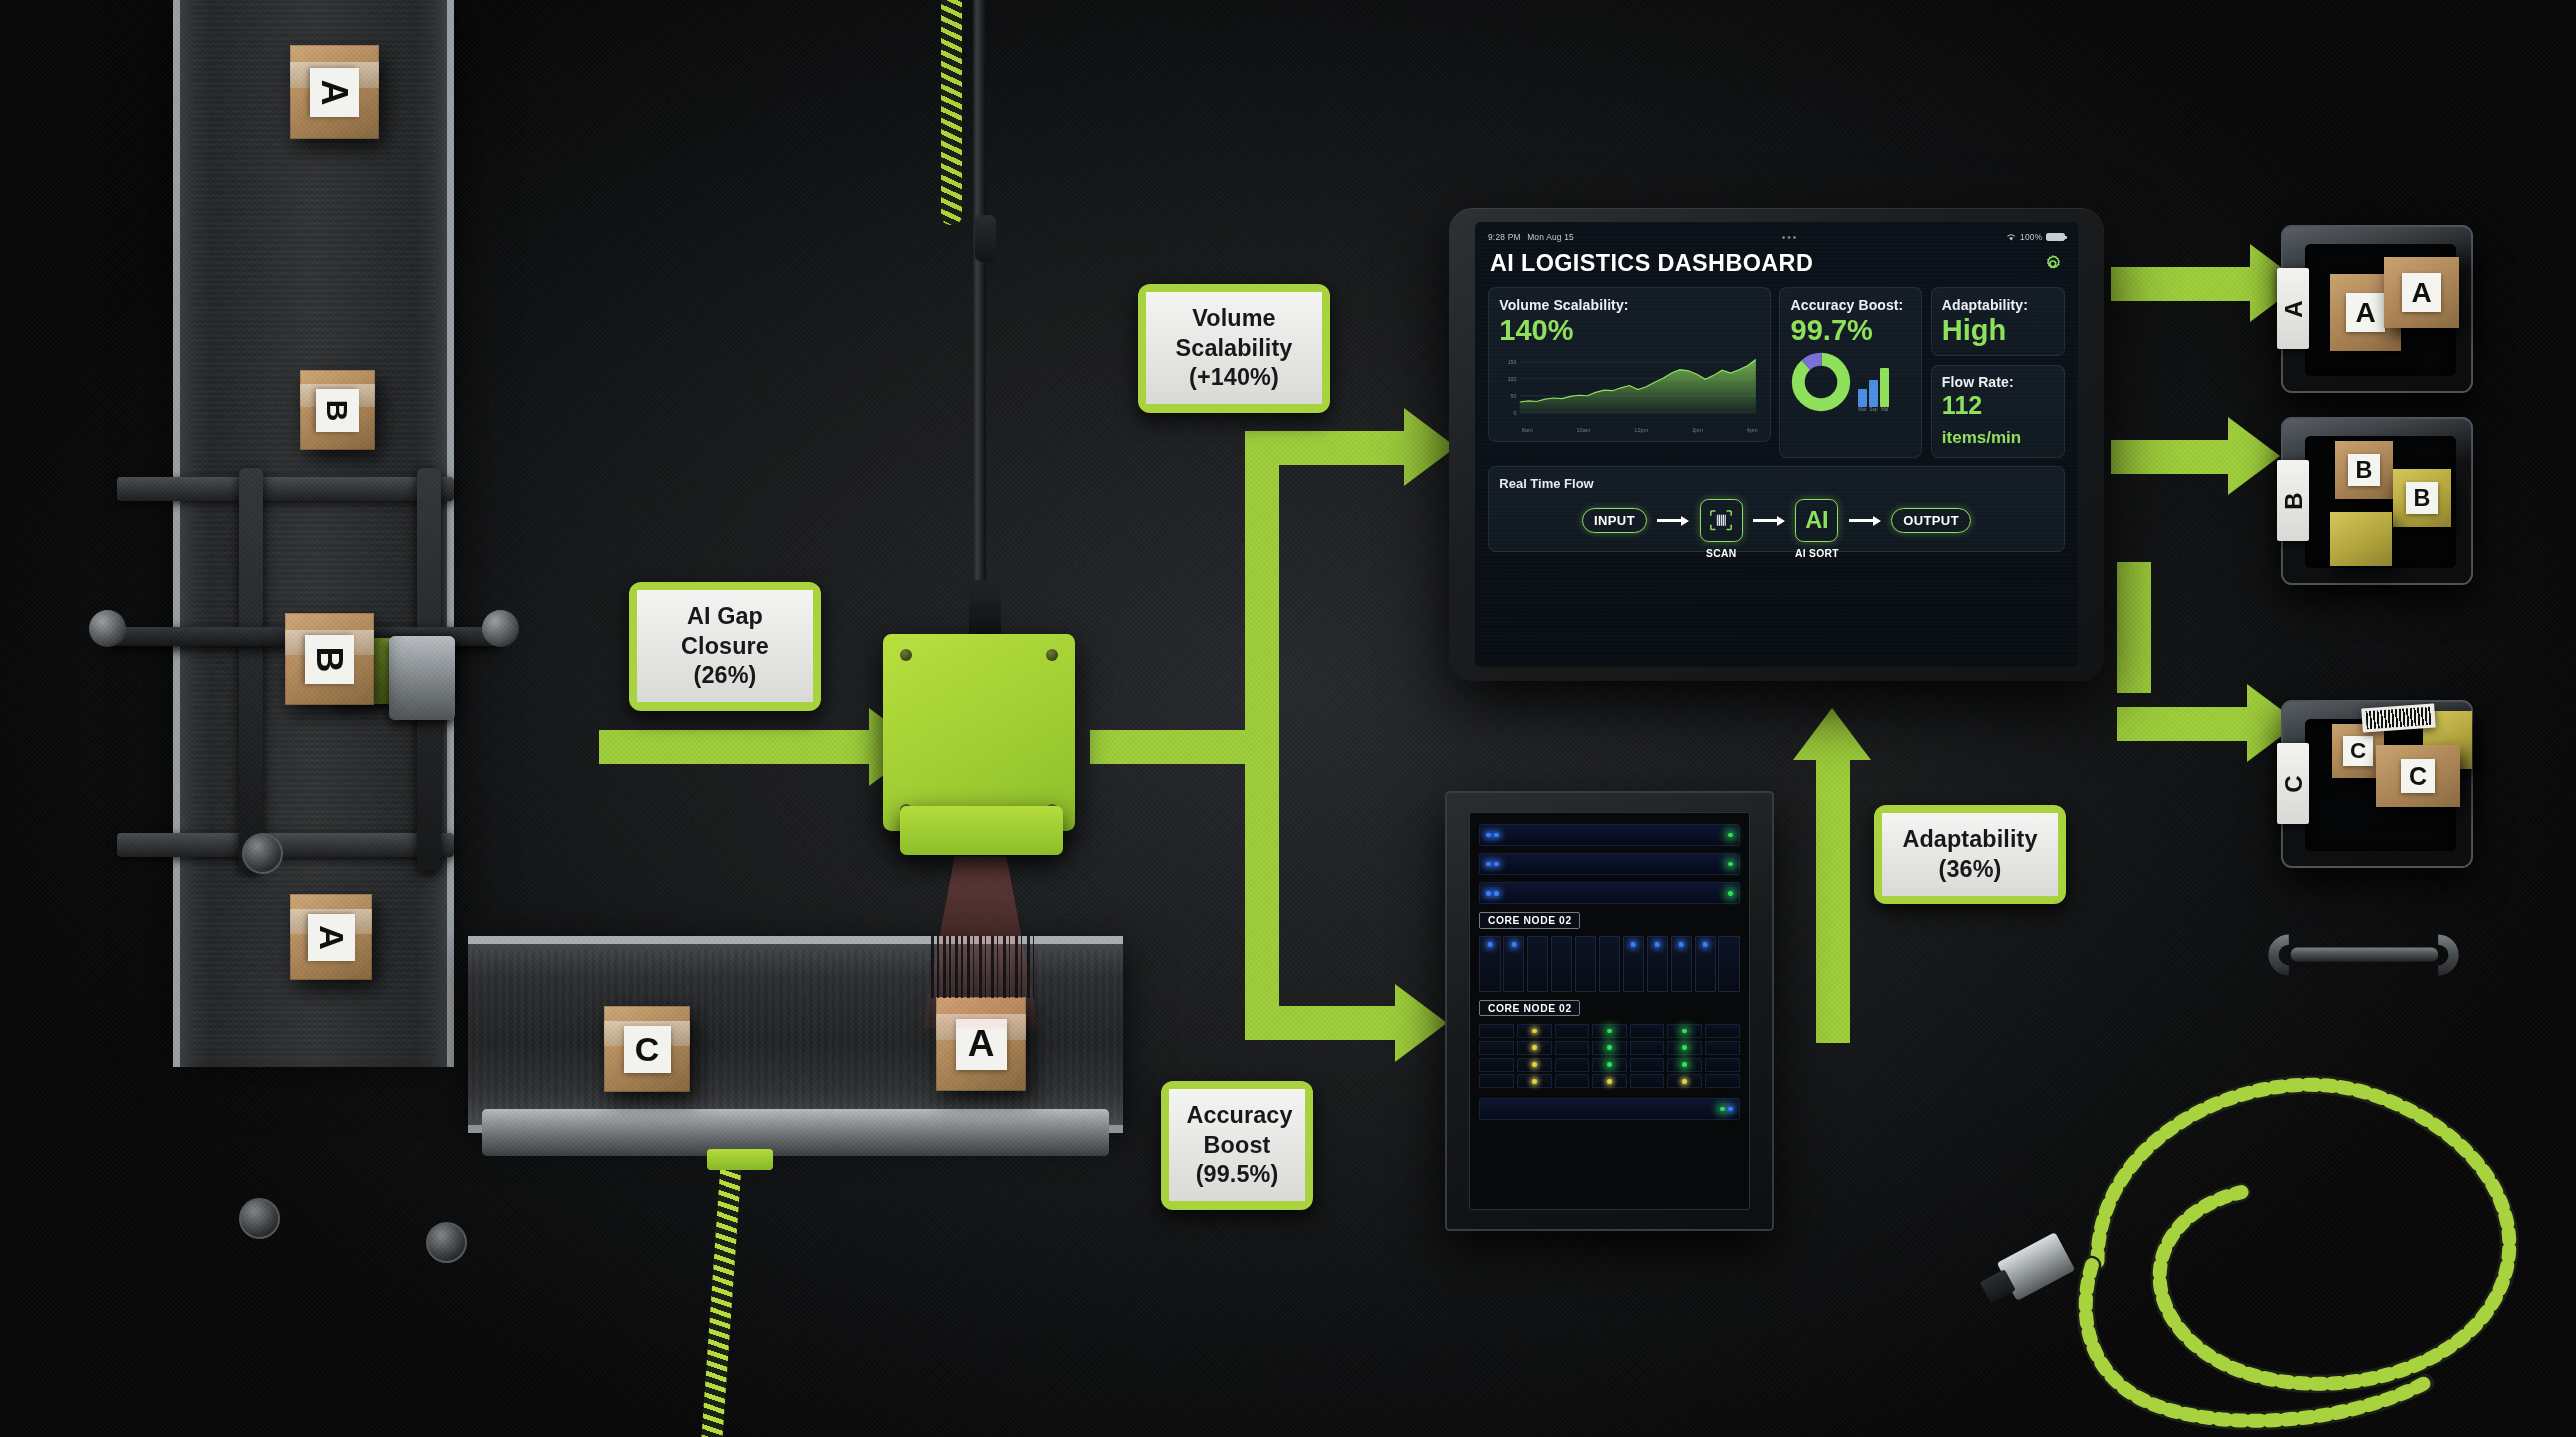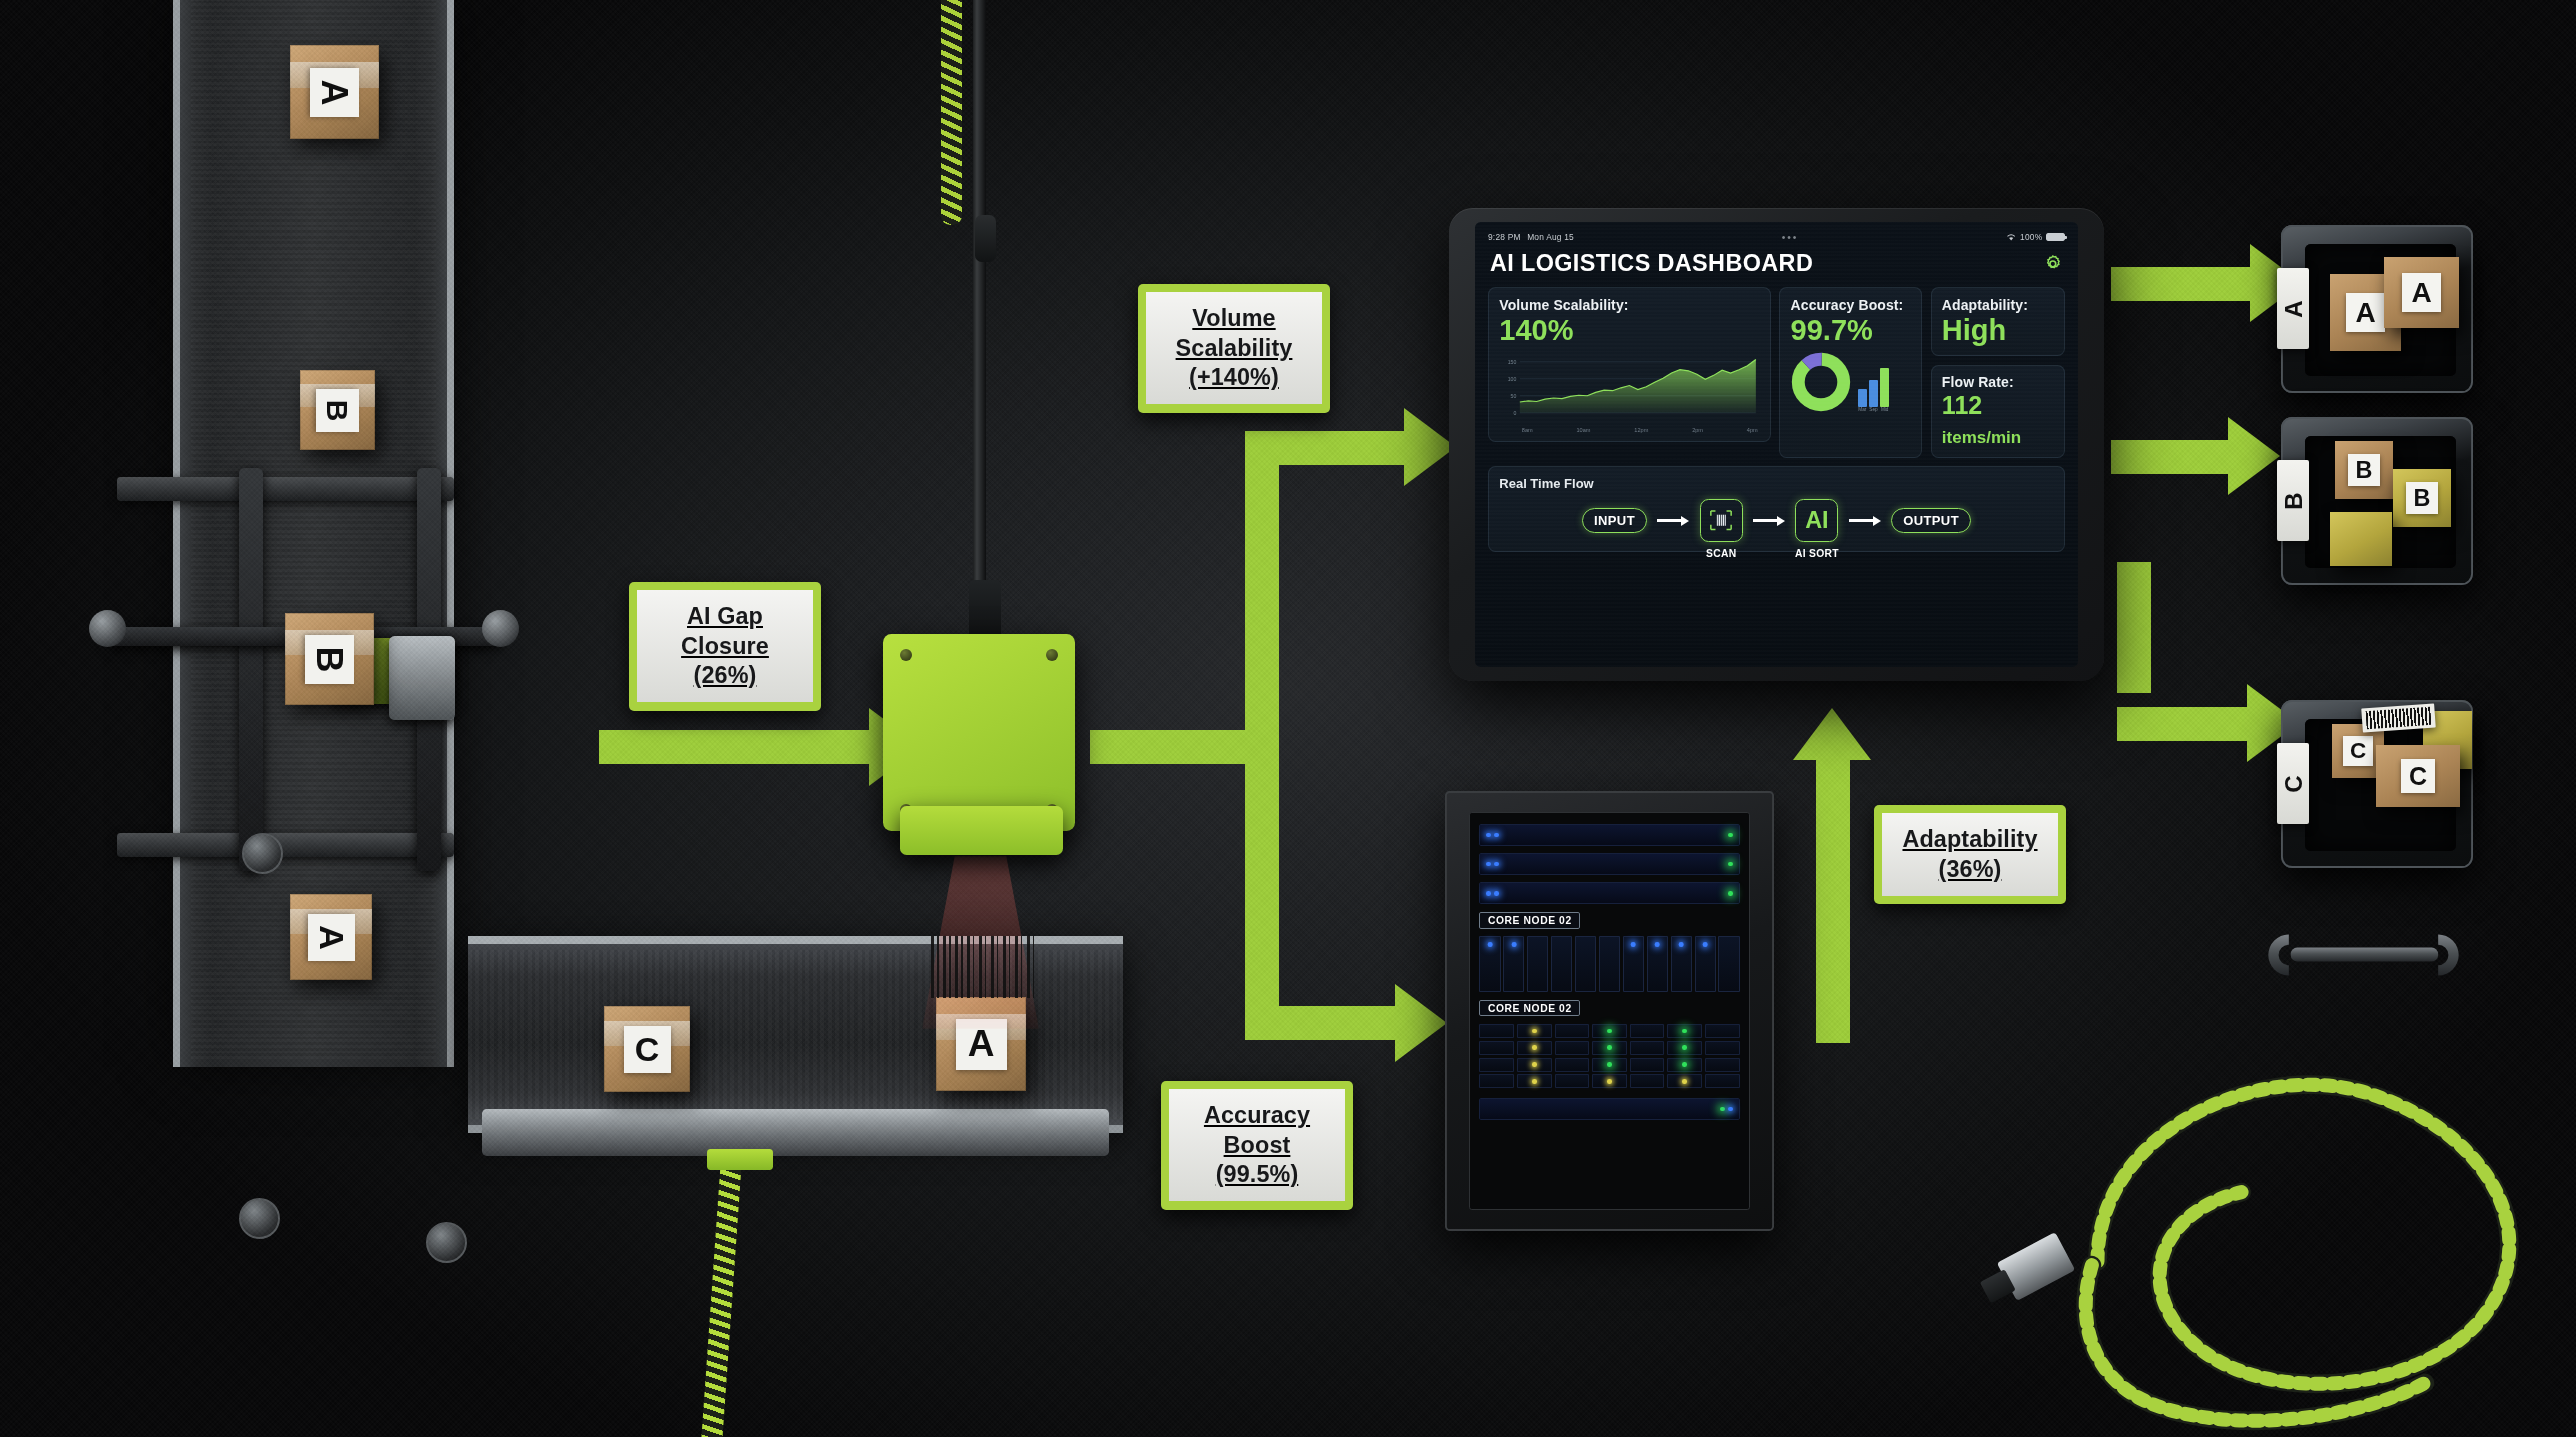--- a/index.html
+++ b/index.html
@@ -93,24 +93,23 @@
     position:absolute; width:0; height:0;
   }
   .ah-right{ border-top:39px solid transparent; border-bottom:39px solid transparent; border-left:52px solid #9ece3a; }
   .ah-up{ border-left:39px solid transparent; border-right:39px solid transparent; border-bottom:52px solid #9ece3a; }
 
   
   .callout{
     position:absolute;
     background:#a9d23f;
     padding:8.4px;
-    border-radius:5px;
+    border-radius:12px;
     box-shadow:0 7.5px 20.6px rgba(0,0,0,.75);
     z-index:40;
-    text-decoration:underline;
   }
   .callout-inner{
     background:linear-gradient(180deg,#f4f4f2,#d9dad6);
     padding:12px 17px;
     text-align:center;
     color:#17181a;
     font-weight:bold;
     line-height:1.25;
     font-size:23.4px;
     letter-spacing:0.1px;
@@ -472,21 +471,21 @@
   <div class="callout-inner">AI Gap Closure
 (26%)</div>
 </div>
 
 <div class="callout" style="left:1138px; top:284px; width:192px;">
   <div class="callout-inner">Volume
 Scalability
 (+140%)</div>
 </div>
 
-<div class="callout" style="left:1161px; top:1081px; width:192px;">
+<div class="callout" style="left:1161px; top:1081px; width:152px;">
   <div class="callout-inner">Accuracy Boost
 (99.5%)</div>
 </div>
 
 <div class="callout" style="left:1874px; top:805px; width:192px;">
   <div class="callout-inner">Adaptability
 (36%)</div>
 </div>
 
 <div id="tablet">

